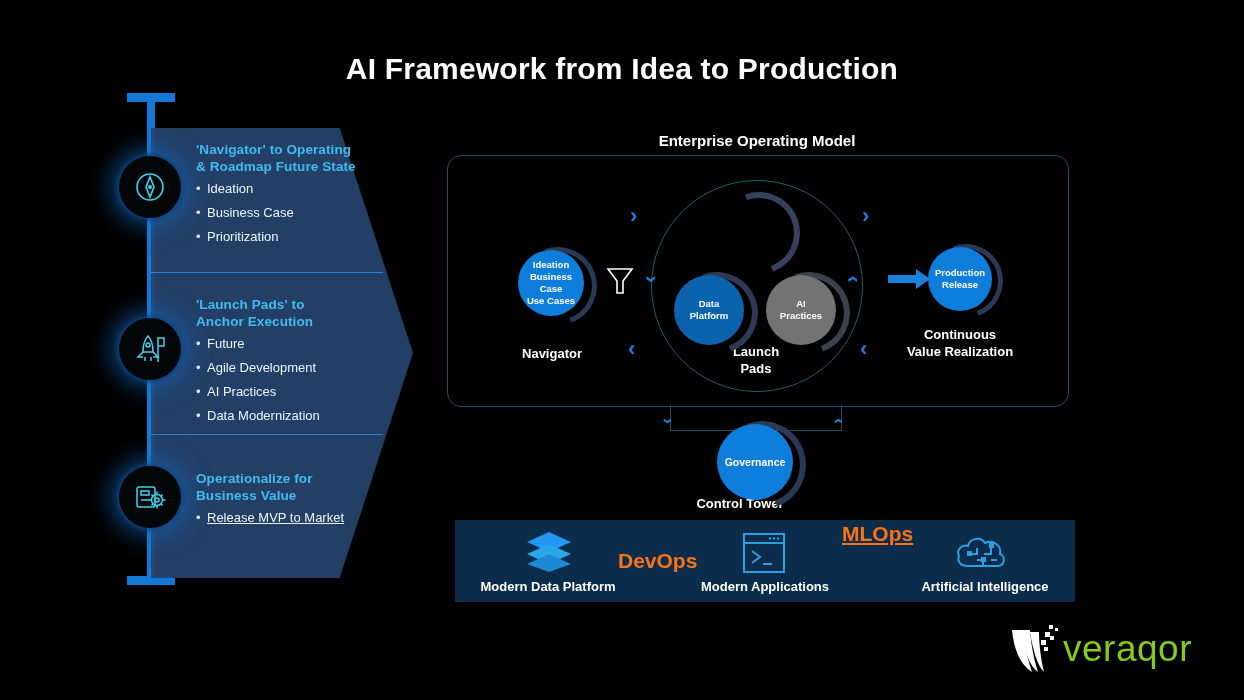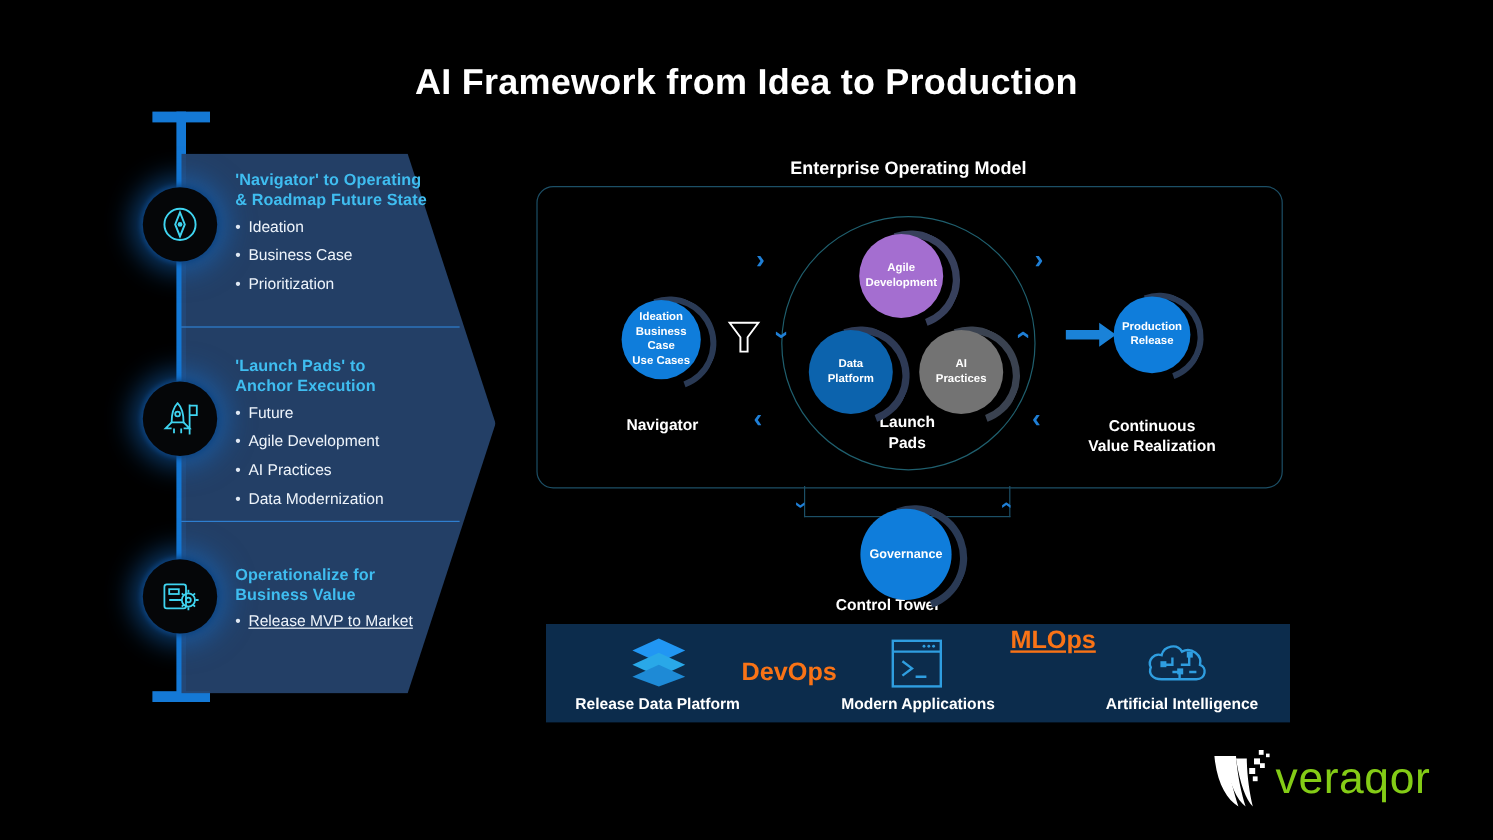--- a/index.html
+++ b/index.html
@@ -202,26 +202,20 @@
 
   <span style="position:absolute;left:605px;top:265px;">
     <svg width="30" height="34" viewBox="0 0 30 34" fill="none" stroke="#ffffff" stroke-width="1.6">
       <path d="M3 4 L27 4 L18 16 L18 28 L12 28 L12 16 Z"></path>
     </svg>
   </span>
 
   <div class="ring" style="left:651px;top:180px;width:210px;height:210px;"></div>
 
   <div class="arc" style="left:718px;top:192px;width:70px;height:70px;border:6px solid transparent;border-top-color:#37405c;border-right-color:#37405c;transform:rotate(25deg);"></div>
-  <div class="node" style="left:716px;top:195px;width:70px;height:70px;background:#a46ed0;">
-    <div>
-      <span>Agile</span><br>
-      <span>Development</span>
-    </div>
-  </div>
 
   <div class="arc" style="left:676px;top:272px;width:70px;height:70px;border:6px solid transparent;border-top-color:#2e3a55;border-right-color:#2e3a55;transform:rotate(25deg);"></div>
   <div class="node" style="left:674px;top:275px;width:70px;height:70px;background:#0c63ad;">
     <div>
       <span>Data</span><br>
       <span>Platform</span>
     </div>
   </div>
 
   <div class="arc" style="left:768px;top:272px;width:70px;height:70px;border:6px solid transparent;border-top-color:#3a4250;border-right-color:#3a4250;transform:rotate(25deg);"></div>
@@ -250,21 +244,21 @@
     </svg>
   </span>
 
   <div class="arc" style="left:929px;top:244px;width:64px;height:64px;border:5px solid transparent;border-top-color:#2a3a55;border-right-color:#2a3a55;transform:rotate(25deg);"></div>
   <div class="node" style="left:928px;top:247px;width:64px;height:64px;background:#0f7ddb;">
     <div>
       <span>Production</span><br>
       <span>Release</span>
     </div>
   </div>
-  <div class="caption" style="left:890px;top:346px;width:140px;">
+  <div class="caption" style="left:890px;top:326px;width:140px;">
     <span>Continuous</span><br>
     <span>Value Realization</span>
   </div>
 
   <div class="conn" style="left:670px;top:405px;width:1px;height:26px;"></div>
   <div class="conn" style="left:670px;top:430px;width:172px;height:1px;"></div>
   <div class="conn" style="left:841px;top:405px;width:1px;height:26px;"></div>
   <div class="chev" style="left:663px;top:412px;transform:rotate(-90deg);font-size:18px;">‹</div>
   <div class="chev" style="left:834px;top:412px;transform:rotate(-90deg);font-size:18px;">›</div>
 
@@ -276,21 +270,21 @@
 
   <div class="capbar"></div>
 
   <span style="position:absolute;left:524px;top:530px;">
     <svg width="50" height="44" viewBox="0 0 50 44">
       <path d="M25 2 L47 12 L25 22 L3 12 Z" fill="#2196f3"></path>
       <path d="M25 14 L47 24 L25 34 L3 24 Z" fill="#29a8e8"></path>
       <path d="M25 24 L47 34 L25 42 L3 34 Z" fill="#1e8ad6"></path>
     </svg>
   </span>
-  <div class="cap-label" style="left:448px;top:579px;width:200px;">Release Data Platform</div>
+  <div class="cap-label" style="left:448px;top:579px;width:200px;">Modern Data Platform</div>
 
   <div class="cap-word" style="left:618px;top:549px;">DevOps</div>
 
   <span style="position:absolute;left:740px;top:531px;">
     <svg width="48" height="44" viewBox="0 0 48 44" fill="none" stroke="#2f9ee0" stroke-width="2">
       <rect x="4" y="3" width="40" height="38"></rect>
       <path d="M4 12 L44 12"></path>
       <circle cx="34" cy="7.5" r="1.2" fill="#2f9ee0" stroke="none"></circle>
       <circle cx="38" cy="7.5" r="1.2" fill="#2f9ee0" stroke="none"></circle>
       <circle cx="30" cy="7.5" r="1.2" fill="#2f9ee0" stroke="none"></circle>

